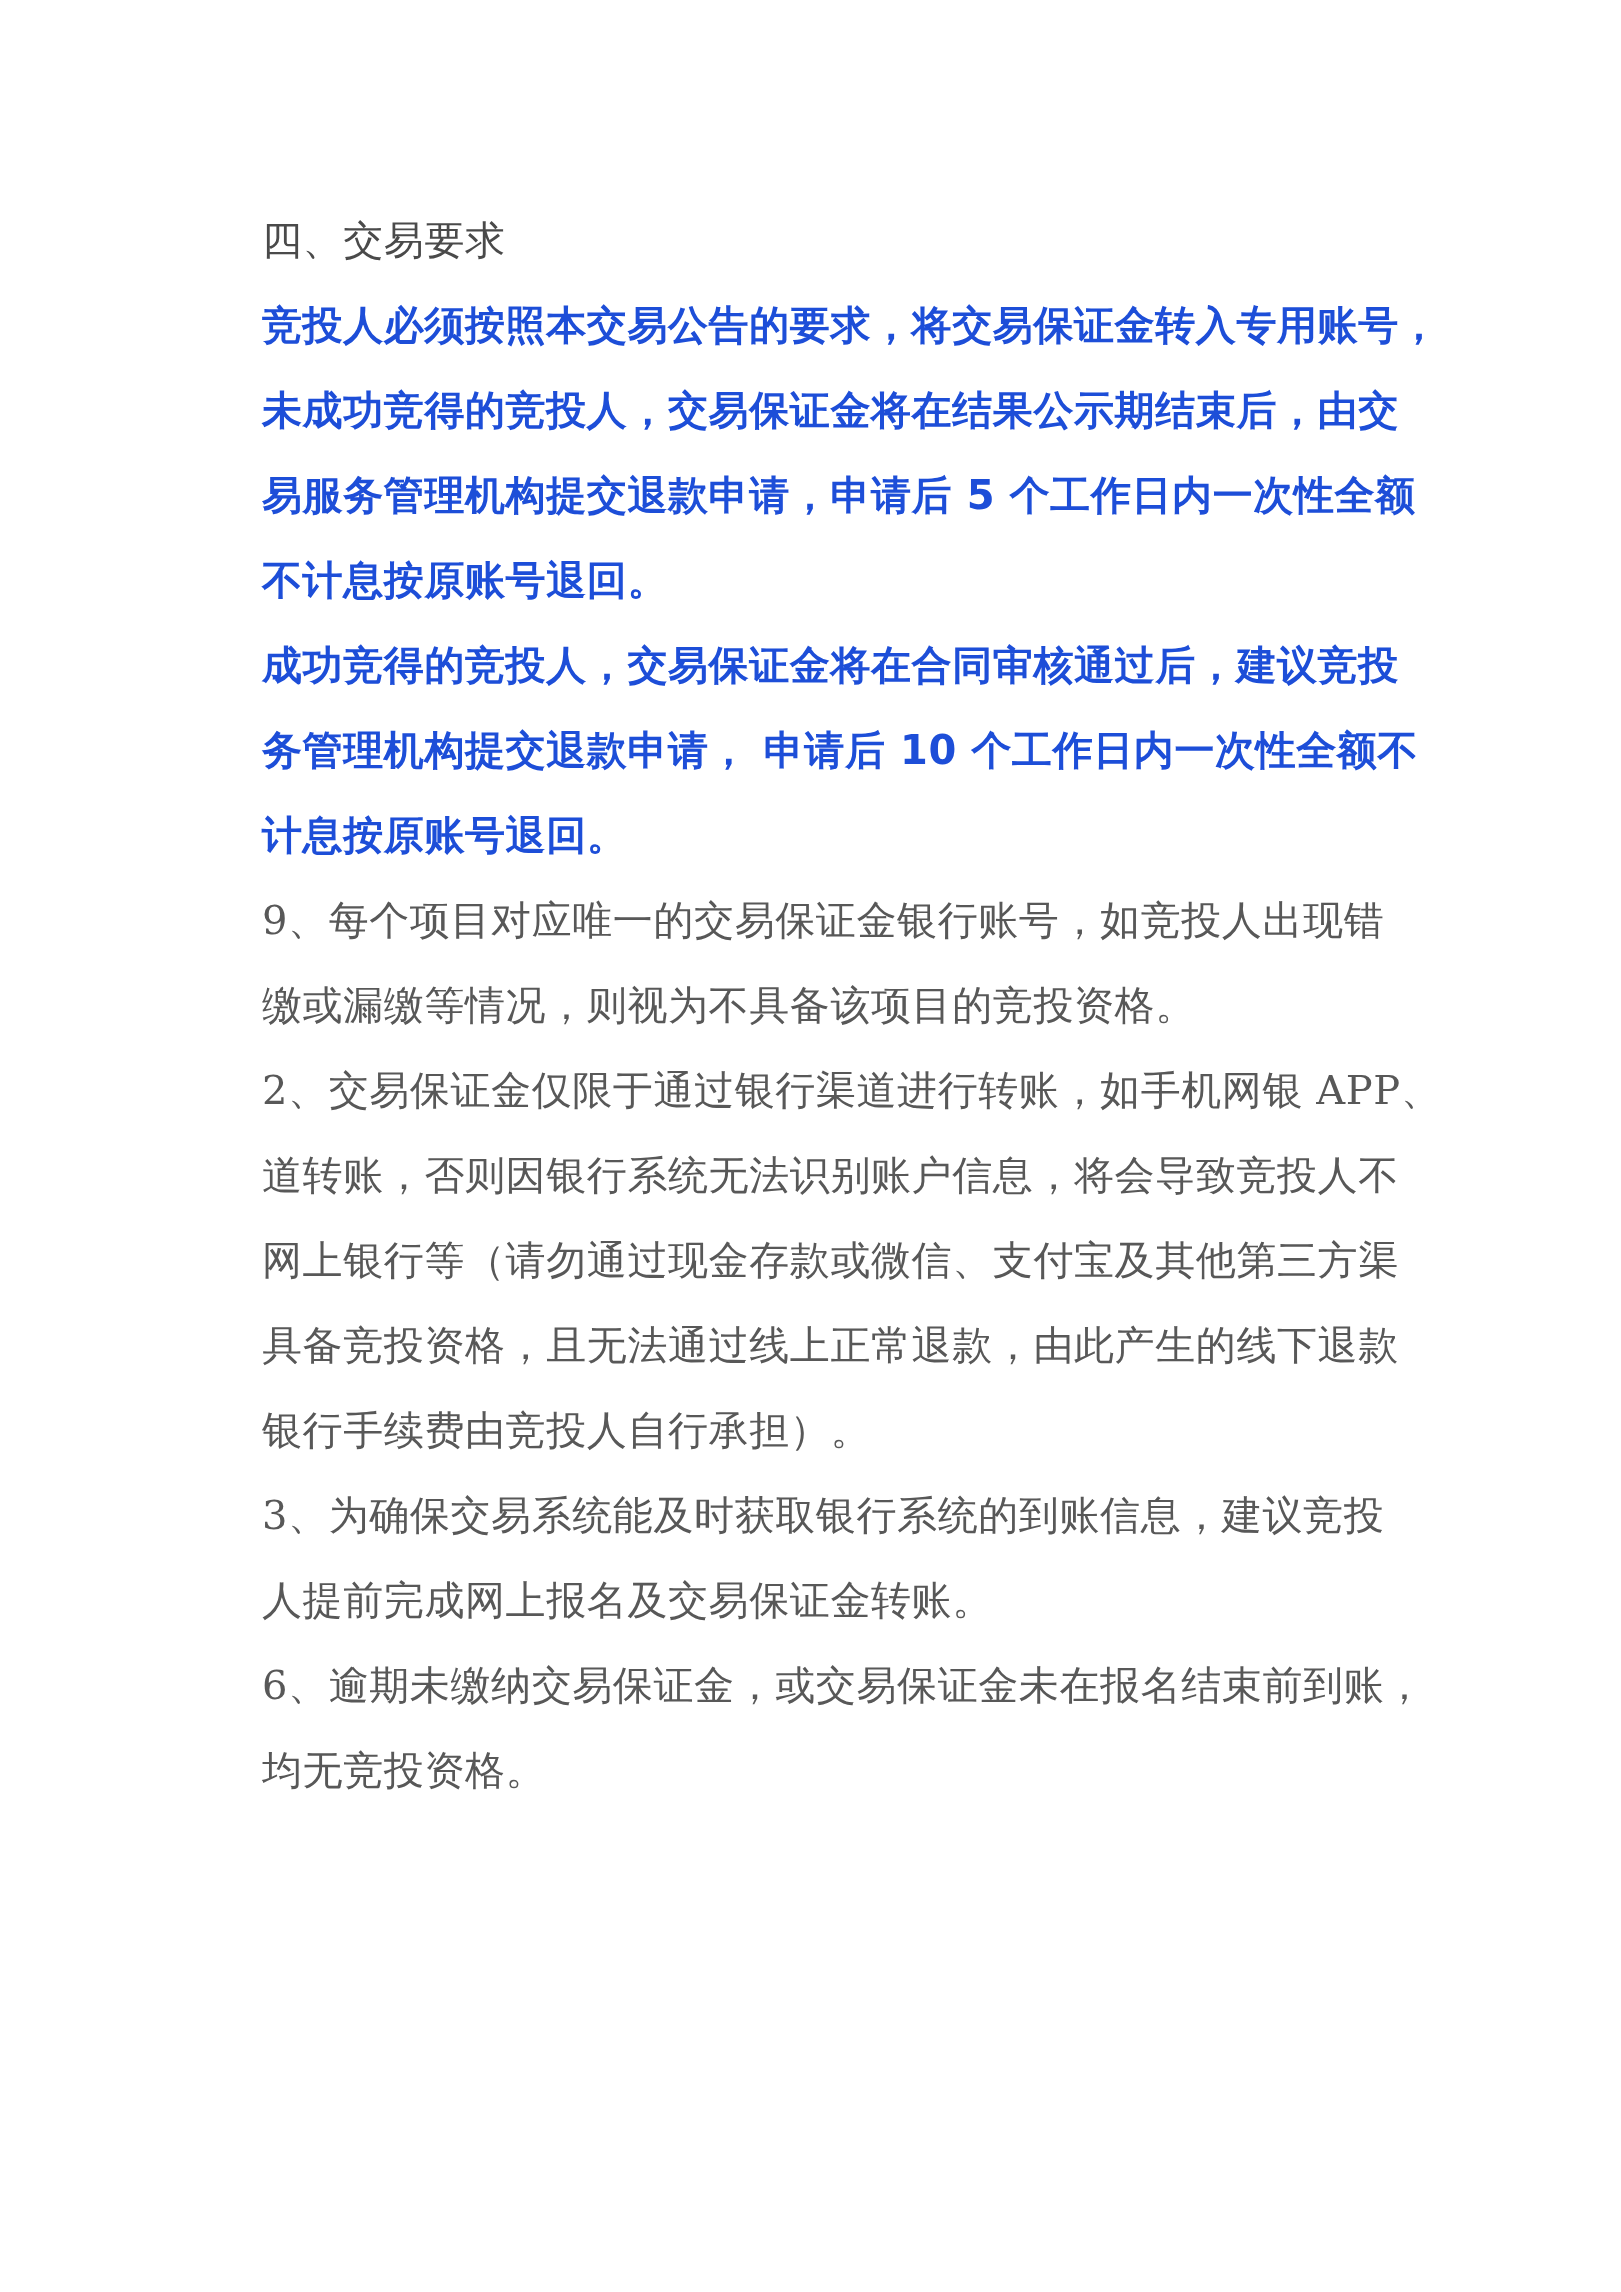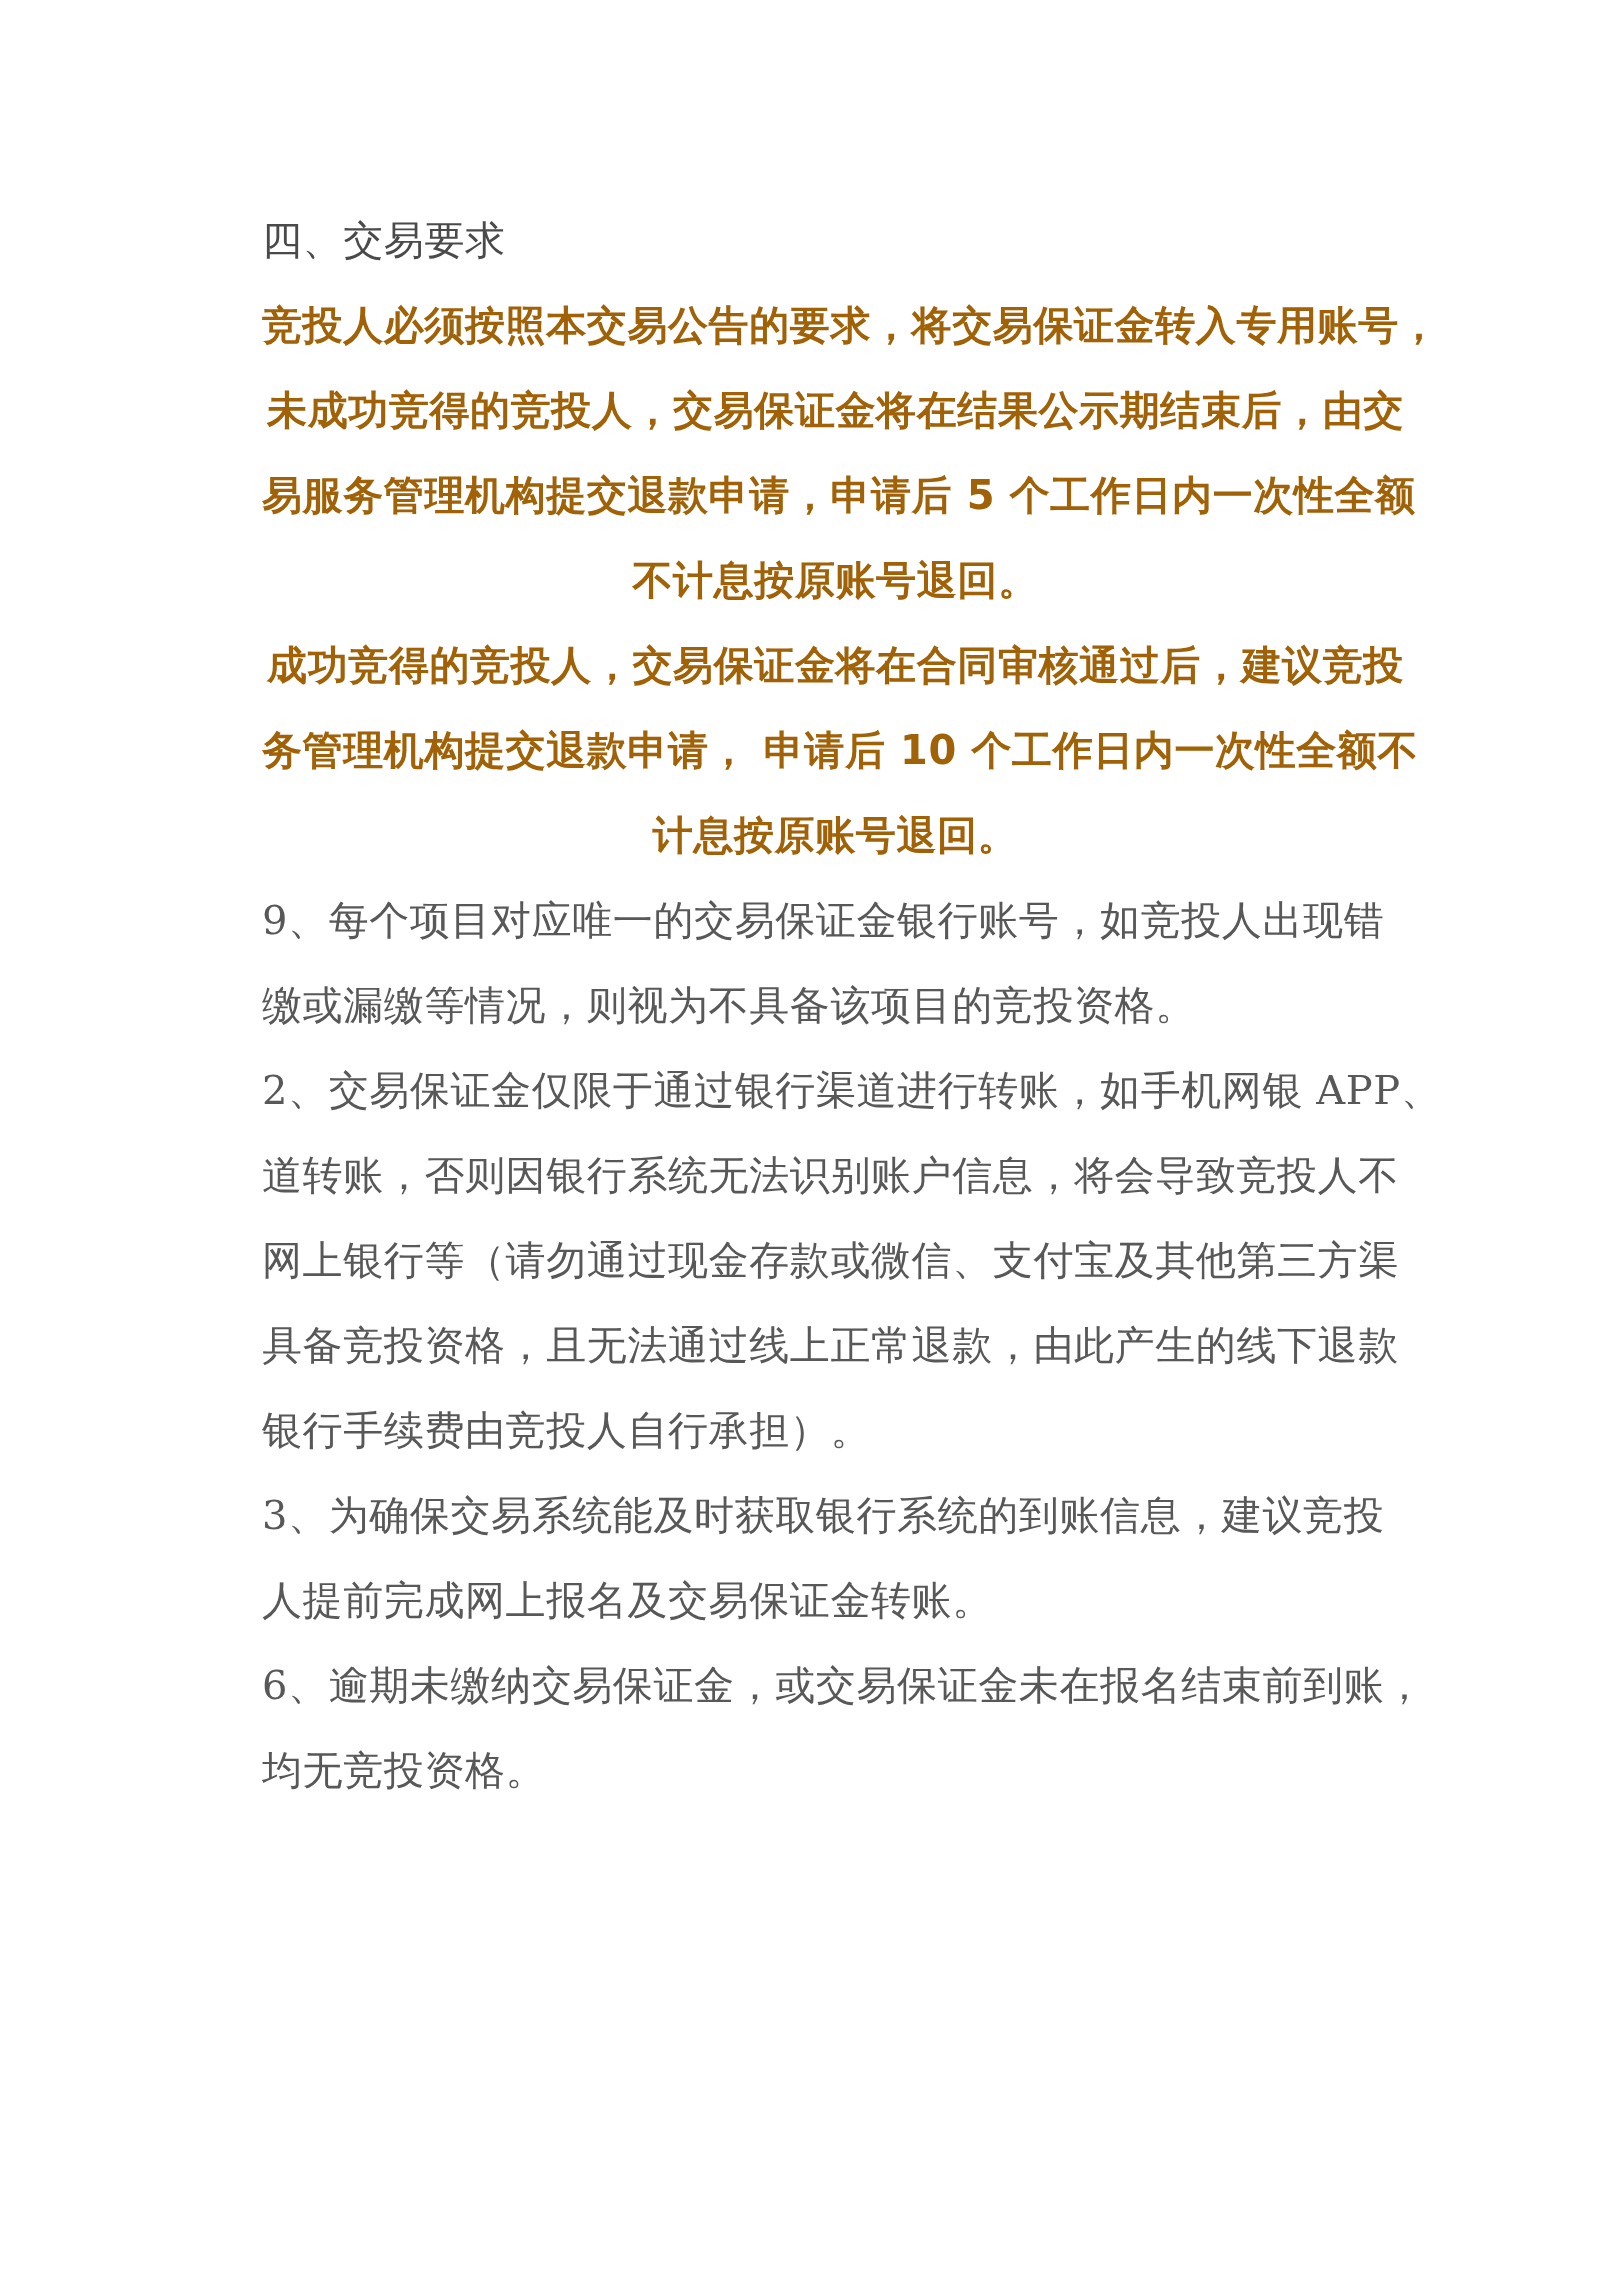--- a/index.html
+++ b/index.html
@@ -28,22 +28,21 @@
       letter-spacing: 0.6px;
     }
     .heading {
       font-family: "DejaVu Serif", "Liberation Serif", serif;
       font-weight: normal;
       color: #4a4a4a;
     }
     .bold {
       font-family: "DejaVu Sans", "Liberation Sans", sans-serif;
       font-weight: bold;
-      color: #a16207;
-      text-align: center;
+      color: #1d4ed8;
     }
     .regular {
       font-family: "DejaVu Serif", "Liberation Serif", serif;
       font-weight: normal;
       color: #585858;
     }
     .para { display: block; }
   </style>
 </head>
 <body>

